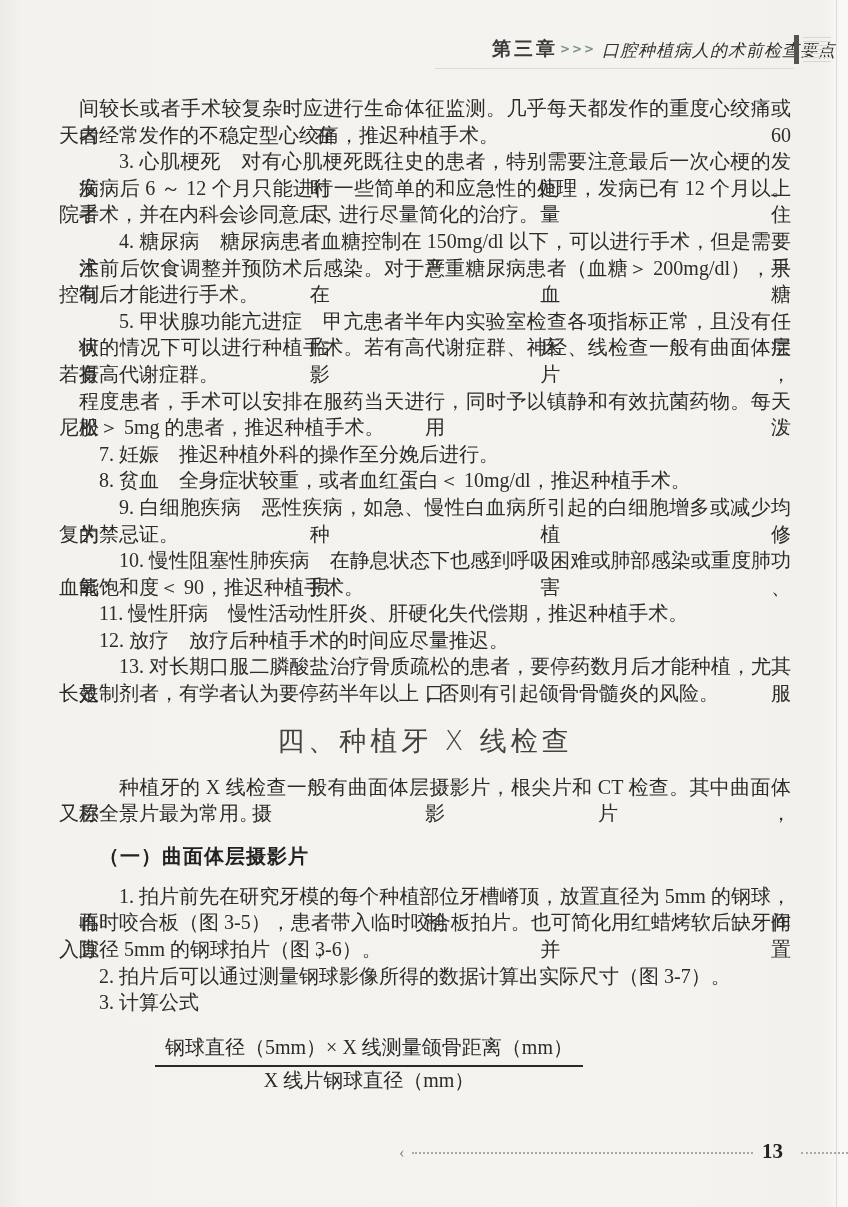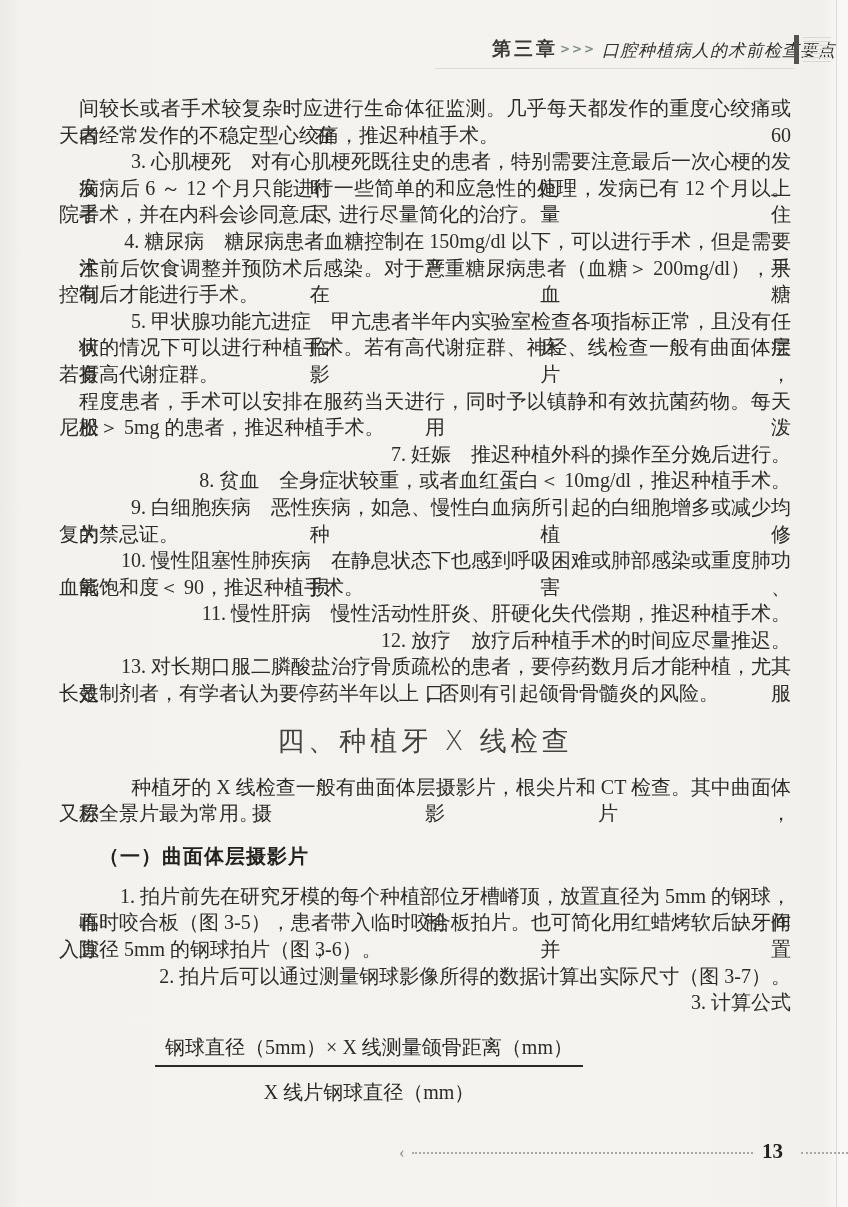--- a/index.html
+++ b/index.html
@@ -16,34 +16,34 @@
     font-size:12px;letter-spacing:2px;color:#7b938c;font-weight:bold;}
   .htitle{position:absolute;left:602px;top:39px;font-style:italic;font-size:17px;letter-spacing:1px;color:#33312f;}
   .hbar{position:absolute;left:794px;top:35px;width:5px;height:29px;background:#55534f;}
   .stripes{position:absolute;left:803px;top:37px;width:28px;height:26px;
     background:repeating-linear-gradient(180deg,#d9d8d5 0 1px,rgba(0,0,0,0) 1px 4px);}
   .hline{position:absolute;left:435px;top:68px;width:359px;height:1px;background:#dcdad6;}
   
   .flow{position:absolute;top:95px;left:59px;width:732px;}
   .line{height:26.6px;line-height:26.6px;font-size:20px;white-space:nowrap;}
   .line.full{white-space:normal;text-align:justify;text-align-last:justify;margin-left:20px;}
-  .line.indent{text-indent:40px;text-align:right;}
+  .line.indent{text-indent:40px;}
   .sec-title{margin:16px 0 0 0;height:36px;line-height:36px;text-align:center;
     font-family:"DejaVu Sans","Liberation Sans",sans-serif;font-weight:200;font-size:27px;
     letter-spacing:4px;color:#454340;}
   .intro{margin-top:15px;}
   .subsec{margin:14px 0 0 40px;height:30px;line-height:30px;
     font-family:"DejaVu Sans","Liberation Sans",sans-serif;font-weight:bold;font-size:20px;
     letter-spacing:1px;color:#232220;}
   .sublines{margin-top:12px;}
   
   .formula{margin:18px 0 0 86px;display:flex;align-items:center;font-size:20px;color:#2b2a28;}
   .frac{display:inline-flex;flex-direction:column;align-items:center;margin-left:10px;}
   .frac .num{padding:0 10px 5px 10px;border-bottom:2px solid #2b2a28;line-height:26px;}
-  .frac .den{padding-top:12px;line-height:26px;}
+  .frac .den{padding-top:0;line-height:26px;}
   
   .footer{position:absolute;top:1141px;left:0;width:848px;height:30px;}
   .back-arrow{position:absolute;left:399px;top:2px;font-size:17px;color:#8a8a88;}
   .dots-left{position:absolute;left:412px;top:11px;width:341px;height:0;border-top:2px dotted #a9a8a5;}
   .dots-right{position:absolute;left:801px;top:11px;width:47px;height:0;border-top:2px dotted #a9a8a5;}
   .pagenum{position:absolute;left:762px;top:-2px;font-size:21px;font-weight:bold;color:#242322;
     font-family:"Liberation Serif","DejaVu Serif",serif;}
 </style>
 </head>
 <body>

